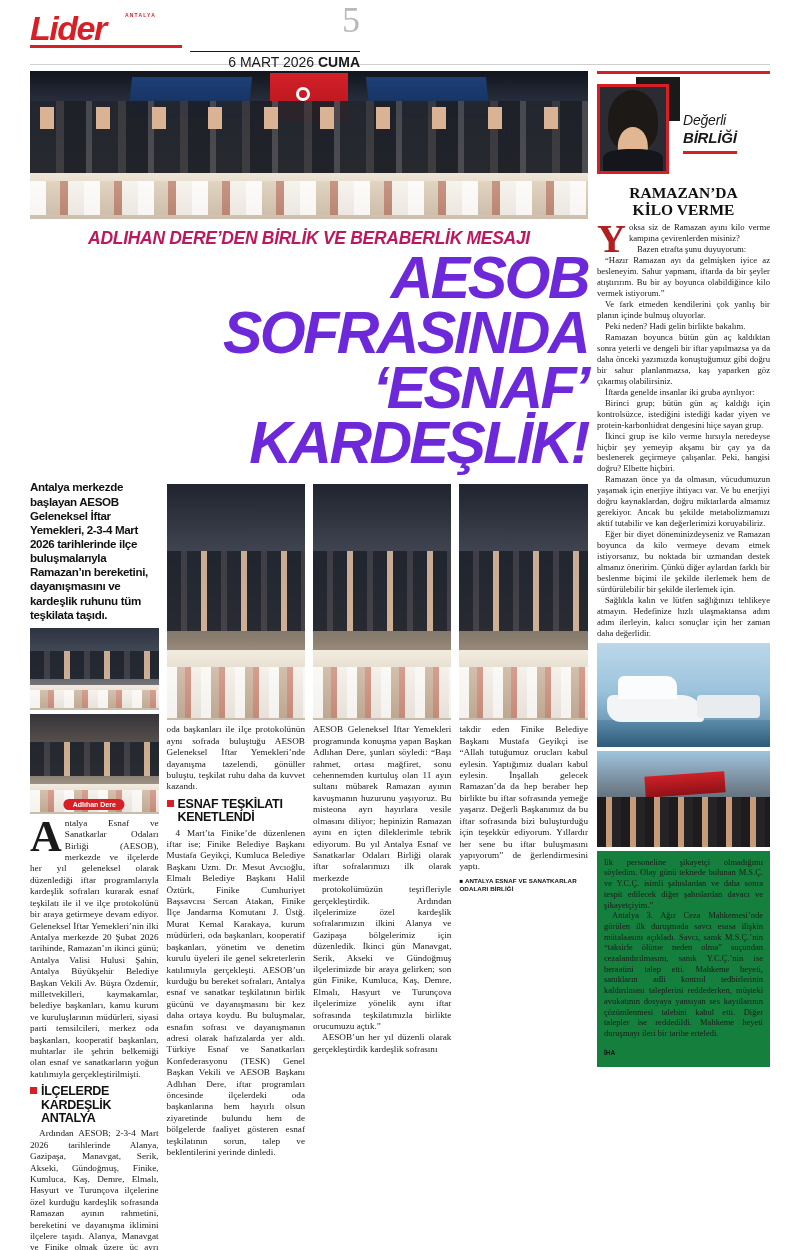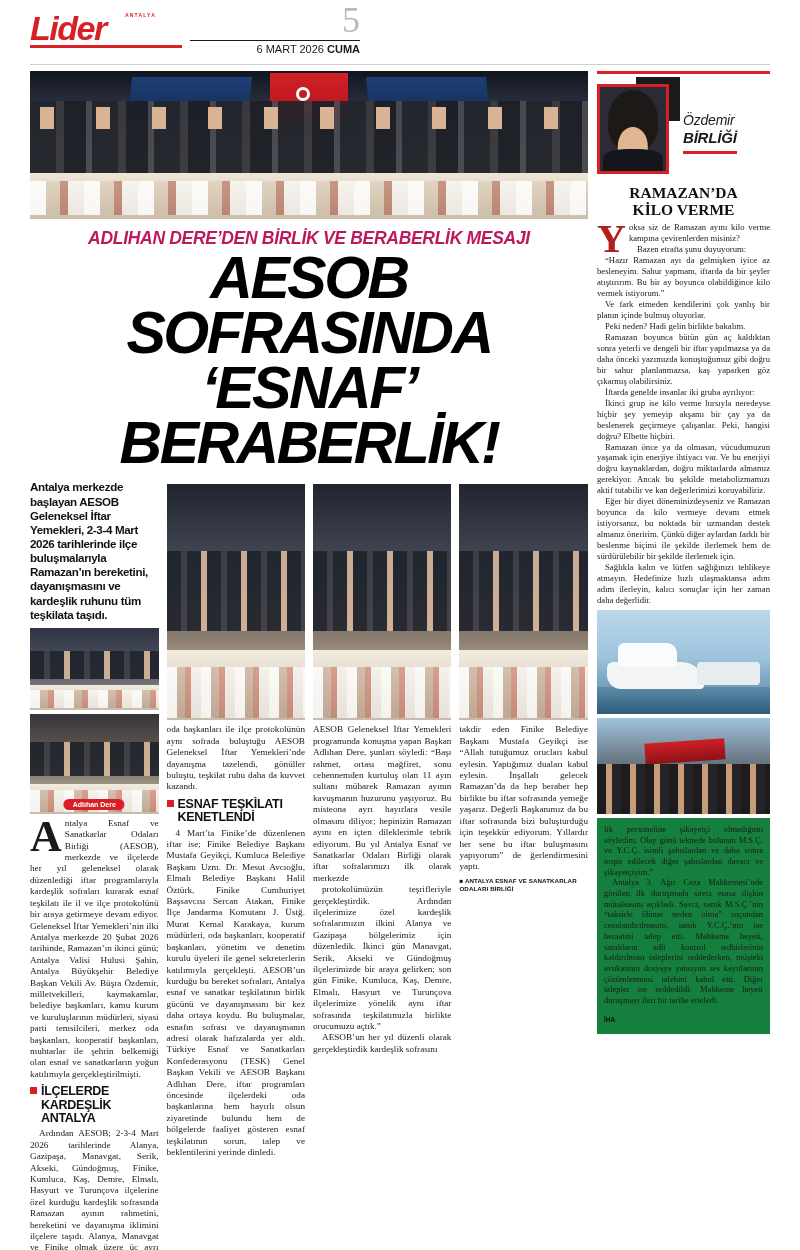--- a/index.html
+++ b/index.html
@@ -34,22 +34,22 @@
   .section-bar { width: 128px; height: 4px; background: #d81f26; margin: 0 auto 3px; }
   .section-title {
     font-family: "Liberation Sans", sans-serif;
     font-size: 21px; letter-spacing: 1.5px; color: #2a2a2a;
   }
   .pageno-wrap { width: 170px; text-align: right; padding-top: 2px; }
   .pageno {
     font-family: "Liberation Serif", serif;
     font-size: 36px; color: #b9b9b9; line-height: 1;
   }
-  .datebar { border-top: 1.5px solid #1a1a1a; margin-top: 2px; padding-top: 2px;
-    font-family: "Liberation Sans", sans-serif; font-size: 11px; color: #1a1a1a; }
+  .datebar { border-top: 1.5px solid #1a1a1a; margin-top: 13px; padding-top: 2px;
+    font-family: "Liberation Sans", sans-serif; font-size: 14px; color: #1a1a1a; }
   .datebar b { font-weight: bold; }
 
   .head-rule { height: 1px; background: #cfcfcf; margin: 2px 0 6px; }
 
   
   .body-grid { display: flex; gap: 9px; }
   .col-main { width: 558px; }
   .col-side { width: 183px; }
 
   
@@ -105,21 +105,21 @@
     color: #be185d; font-size: 17.5px;
     letter-spacing: -0.3px;
     padding: 9px 0 2px;
     white-space: nowrap;
   }
   .headline {
     font-family: "Liberation Sans", sans-serif;
     font-weight: bold; font-style: italic;
     font-size: 59px; line-height: 0.93;
     letter-spacing: -2.5px;
-    color: #000000; text-align: center;
+    color: #6d28d9; text-align: right;
     padding-bottom: 6px;
   }
   .headline .l2 { display:block; }
 
   
   .art-grid { display: flex; gap: 8px; margin-top: 4px; }
   .art-c1 { width: 130px; }
   .art-c2 { width: 140px; }
   .art-c3 { width: 140px; }
   .art-c4 { width: 130px; }
@@ -269,21 +269,21 @@
         <div class="flag"></div>
         <div class="people"></div>
         <div class="faces"></div>
         <div class="table"></div>
         <div class="dishes"></div>
       </div>
 
       <div class="kicker">ADLIHAN DERE’DEN BİRLİK VE BERABERLİK MESAJI</div>
       <div class="headline">
         <span>AESOB SOFRASINDA</span>
-        <span class="l2">‘ESNAF’ BERABERLİK!</span>
+        <span class="l2">‘ESNAF’ KARDEŞLİK!</span>
       </div>
 
       <div class="art-grid">
 
         <div class="art-c1">
           <div class="lede">Antalya merkezde başlayan AESOB Geleneksel İftar Yemekleri, 2-3-4 Mart 2026 tarihlerinde ilçe buluşmalarıyla Ramazan’ın bereketini, dayanışmasını ve kardeşlik ruhunu tüm teşkilata taşıdı.</div>
           <div class="mini-photo mp-a">
             <div class="mp-strip"></div>
             <div class="mp-table"></div>
             <div class="mp-dish"></div>
@@ -356,39 +356,40 @@
       <div class="col-head">
         <div class="col-photo-wrap">
           <div class="blk"></div>
           <div class="frame">
             <div class="hair2"></div>
             <div class="face"></div>
             <div class="body2"></div>
           </div>
         </div>
         <div class="col-name">
-          <div class="n1">Özdemir</div>
+          <div class="n1">Değerli</div>
           <div class="n2">BİRLİĞİ</div>
           <div class="nrule"></div>
         </div>
       </div>
 
       <div class="col-title">
         <div>RAMAZAN’DA</div>
         <div>KİLO VERME</div>
       </div>
 
       <div class="col-text">
         <p class="first">Yoksa siz de Ramazan ayını kilo verme kampına çevirenlerden misiniz?</p>
         <p>Bazen etrafta şunu duyuyorum:</p>
         <p>“Hazır Ramazan ayı da gelmişken iyice az besleneyim. Sahur yapmam, iftarda da bir şeyler atıştırırım. Bu bir ay boyunca olabildiğince kilo vermek istiyorum.”</p>
         <p>Ve fark etmeden kendilerini çok yanlış bir planın içinde bulmuş oluyorlar.</p>
         <p>Peki neden? Hadi gelin birlikte bakalım.</p>
         <p>Ramazan boyunca bütün gün aç kaldıktan sonra yeterli ve dengeli bir iftar yapılmazsa ya da daha önceki yazımızda konuştuğumuz gibi doğru bir sahur planlanmazsa, kaş yaparken göz çıkarmış olabilirsiniz.</p>
         <p>İftarda genelde insanlar iki gruba ayrılıyor:</p>
+        <p>Birinci grup; bütün gün aç kaldığı için kontrolsüzce, istediğini istediği kadar yiyen ve protein-karbonhidrat dengesini hiçe sayan grup.</p>
         <p>İkinci grup ise kilo verme hırsıyla neredeyse hiçbir şey yemeyip akşamı bir çay ya da beslenerek geçirmeye çalışanlar. Peki, hangisi doğru? Elbette hiçbiri.</p>
         <p>Ramazan önce ya da olmasın, vücudumuzun yaşamak için enerjiye ihtiyacı var. Ve bu enerjiyi doğru kaynaklardan, doğru miktarlarda almamız gerekiyor. Ancak bu şekilde metabolizmamızı aktif tutabilir ve kan değerlerimizi koruyabiliriz.</p>
         <p>Eğer bir diyet döneminizdeyseniz ve Ramazan boyunca da kilo vermeye devam etmek istiyorsanız, bu noktada bir uzmandan destek almanız öneririm. Çünkü diğer aylardan farklı bir beslenme biçimi ile şekilde ilerlemek hem de sürdürülebilir bir şekilde ilerlemek için.</p>
         <p>Sağlıkla kalın ve lütfen sağlığınızı tehlikeye atmayın. Hedefinize hızlı ulaşmaktansa adım adım ilerleyin, kalıcı sonuçlar için her zaman daha değerlidir.</p>
       </div>
 
       <div class="side-photo sp-boat">
         <div class="sea"></div>
         <div class="hull"></div>
         <div class="cab"></div>

